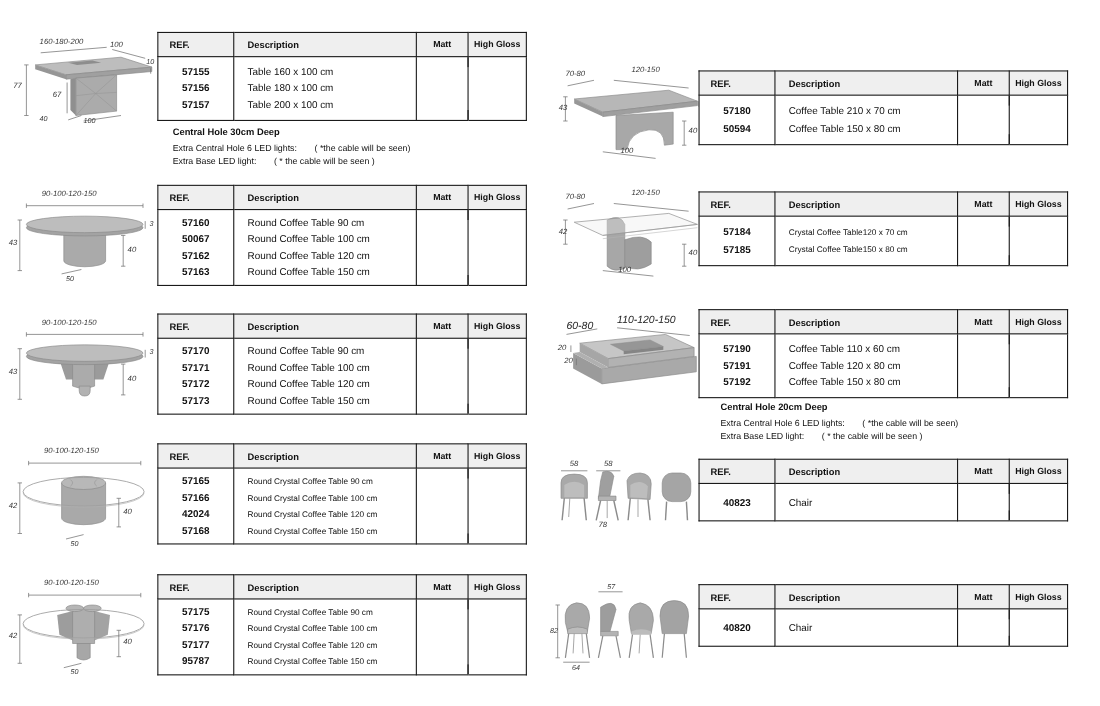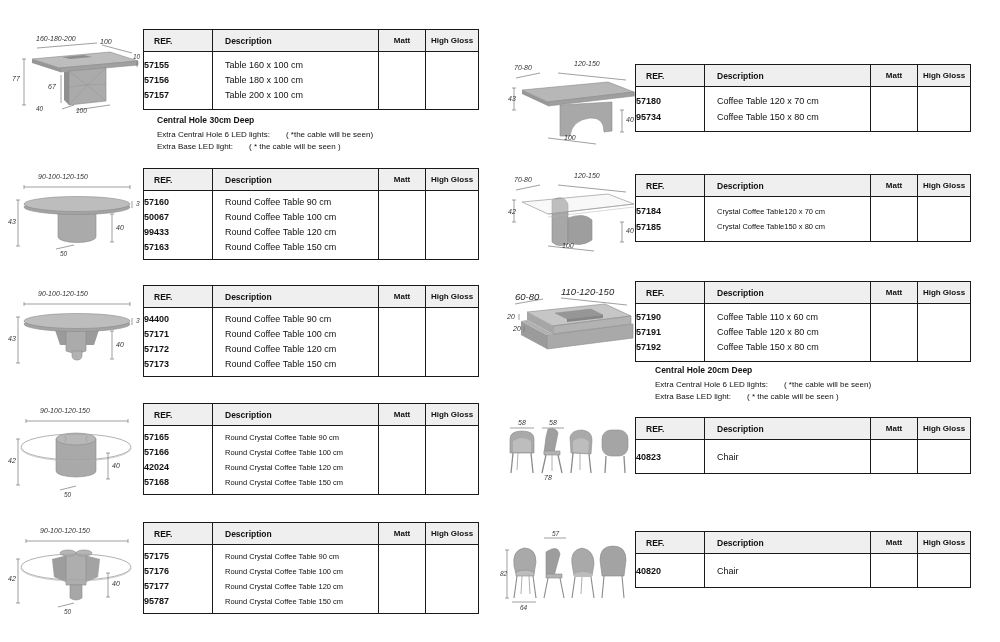--- a/index.html
+++ b/index.html
@@ -27,21 +27,21 @@
   table.spec td.c-matt{border-right:none;position:relative;}
   table.spec td.c-matt::before,table.spec td.c-matt::after{
     content:"";position:absolute;right:-0.5px;width:1px;background:#1a1a1a;}
   table.spec td.c-matt::before{top:0;height:9px;}
   table.spec td.c-matt::after{bottom:0;height:9px;}
   .rows3 tbody td{height:57px;}
   .rows4 tbody td{height:68px;}
   .rows2 tbody td{height:44px;}
   .rows1 tbody td{height:33px;}
   .stack{display:flex;flex-direction:column;justify-content:center;height:100%;}
-  .c-ref .stack{align-items:flex-start;}
+  .c-ref .stack{align-items:center;}
   .c-ref .ln{font-weight:bold;font-size:9px;line-height:15px;}
   .c-desc .stack{padding-left:12px;align-items:flex-start;}
   .c-desc .ln{font-size:9px;line-height:15px;}
   .rows2 .ln{line-height:16px;}
   .rows1 .ln{line-height:16px;}
   .small .c-desc .ln{font-size:7.5px;line-height:15px;}
   .notes{position:absolute;color:#111;}
   .notes .title{font-weight:bold;font-size:8.5px;margin-bottom:4px;}
   .notes .line{font-size:8px;line-height:11.5px;}
   .notes .detail{margin-left:16px;}
@@ -165,21 +165,21 @@
       <th class="c-matt">Matt</th>
       <th class="c-hg">High Gloss</th>
     </tr>
       </thead>
     <tbody>
         <tr>
       <td class="c-ref">
             <div class="stack">
         <div class="ln">57160</div>
         <div class="ln">50067</div>
-        <div class="ln">99433</div>
+        <div class="ln">57162</div>
         <div class="ln">57163</div>
       </div>
           </td>
       <td class="c-desc">
             <div class="stack">
         <div class="ln">Round Coffee Table 90 cm</div>
         <div class="ln">Round Coffee Table 100 cm</div>
         <div class="ln">Round Coffee Table 120 cm</div>
         <div class="ln">Round Coffee Table 150 cm</div>
       </div>
@@ -227,21 +227,21 @@
       <th class="c-ref">REF.</th>
       <th class="c-desc">Description</th>
       <th class="c-matt">Matt</th>
       <th class="c-hg">High Gloss</th>
     </tr>
       </thead>
     <tbody>
         <tr>
       <td class="c-ref">
             <div class="stack">
-        <div class="ln">94400</div>
+        <div class="ln">57170</div>
         <div class="ln">57171</div>
         <div class="ln">57172</div>
         <div class="ln">57173</div>
       </div>
           </td>
       <td class="c-desc">
             <div class="stack">
         <div class="ln">Round Coffee Table 90 cm</div>
         <div class="ln">Round Coffee Table 100 cm</div>
         <div class="ln">Round Coffee Table 120 cm</div>
@@ -425,26 +425,26 @@
       <th class="c-desc">Description</th>
       <th class="c-matt">Matt</th>
       <th class="c-hg">High Gloss</th>
     </tr>
       </thead>
     <tbody>
         <tr>
       <td class="c-ref">
             <div class="stack">
         <div class="ln">57180</div>
-        <div class="ln">95734</div>
-      </div>
-          </td>
-      <td class="c-desc">
-            <div class="stack">
-        <div class="ln">Coffee Table 120 x 70 cm</div>
+        <div class="ln">50594</div>
+      </div>
+          </td>
+      <td class="c-desc">
+            <div class="stack">
+        <div class="ln">Coffee Table 210 x 70 cm</div>
         <div class="ln">Coffee Table 150 x 80 cm</div>
       </div>
           </td>
       <td class="c-matt"></td>
       <td class="c-hg"></td>
     </tr>
       </tbody>
   </table>
 </div>
 

